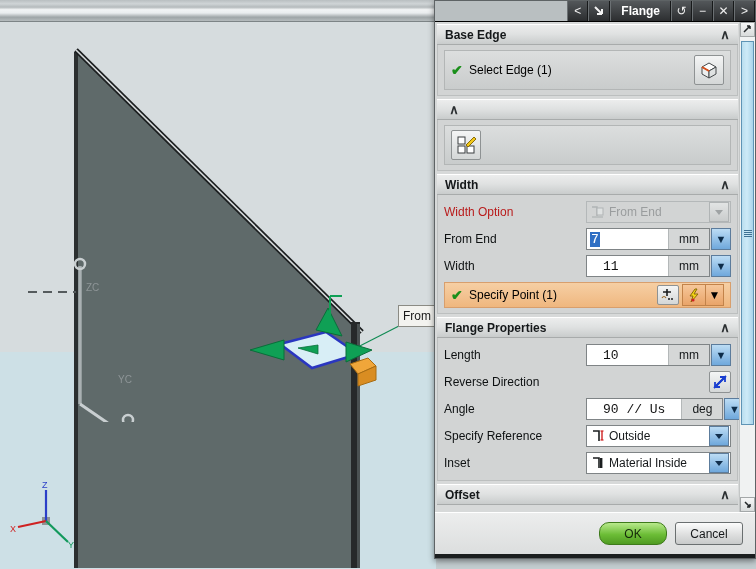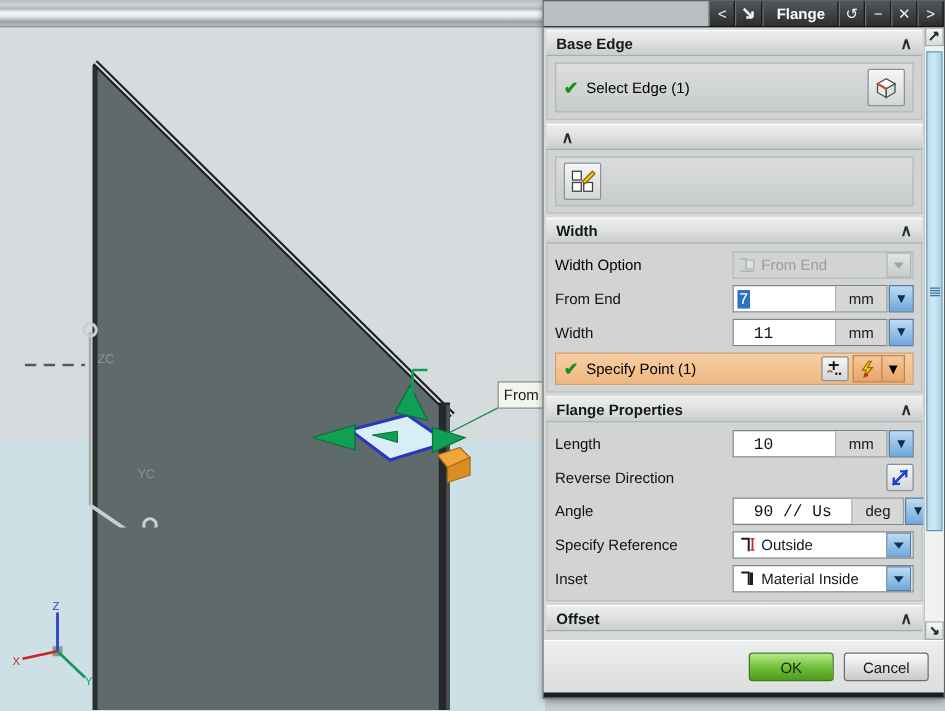--- a/index.html
+++ b/index.html
@@ -51,21 +51,21 @@
   .body-right-edge {
     position:absolute; left:351px; top:300px; width:9px; height:246px;
     background:#26292a;
   }
   .body-right-hl {
     position:absolute; left:357px; top:302px; width:3px; height:244px;
     background:#4a5152;
   }
 
   
-  .datum { position:absolute; left:20px; top:230px; width:150px; height:170px; }
+  .datum { position:absolute; left:28px; top:230px; width:150px; height:170px; }
   .dlabel { position:absolute; font-size:10px; color:#8e9597; font-family:"Liberation Sans",sans-serif; }
 
   
   .triad { position:absolute; left:6px; top:440px; width:110px; height:100px; }
   .tlabel { position:absolute; font-size:9px; }
 
   
   .handles { position:absolute; left:250px; top:260px; width:200px; height:130px; }
 
   
@@ -121,21 +121,21 @@
     width:18px; height:16px; display:flex; align-items:center; justify-content:center;
     color:#2b2f31; font-size:13px; font-weight:bold;
   }
   .sec-body {
     background:#d2d4d4; border:1px solid #bcbfbf; border-top:none;
     margin:0 1px 3px 0; padding:5px 6px;
   }
   .row { display:flex; align-items:center; min-height:24px; margin-bottom:3px; }
   .row:last-child { margin-bottom:0; }
   .row .rlabel { width:142px; flex:0 0 142px; font-size:12px; color:#0e1112; }
-  .row .rlabel.dim { color:#000000; }
+  .row .rlabel.dim { color:#b91c1c; }
 
   
   .selrow {
     display:flex; align-items:center; height:40px;
     background:linear-gradient(180deg,#dcdede,#c9cccc);
     border:1px solid #b3b6b6; padding:0 6px;
   }
   .selrow.warm {
     background:linear-gradient(180deg,#f6cfa4,#efb77f);
     border:1px solid #d89f6d; height:26px;
@@ -230,21 +230,21 @@
     display:flex; align-items:center; justify-content:flex-end;
     gap:8px; padding:0 12px 0 0;
   }
   .btn {
     min-width:68px; height:23px; padding:0 12px; border-radius:3px;
     font-size:12px; display:flex; align-items:center; justify-content:center;
     border:1px solid #6a6f70;
   }
   .btn.ok {
     background:linear-gradient(180deg,#b8e98c,#6cbd36 55%,#4f9b22);
-    border-color:#3e7a1b; color:#14290a;
+    border-color:#3e7a1b; color:#14290a;border-radius:10px;
   }
   .btn.cancel {
     background:linear-gradient(180deg,#fcfcfc,#dedfdf 55%,#c8caca);
     color:#15181a;
   }
   .dlg-bottomedge { height:4px; background:#1b1e1f; }
 </style>
 </head>
 <body>
 

